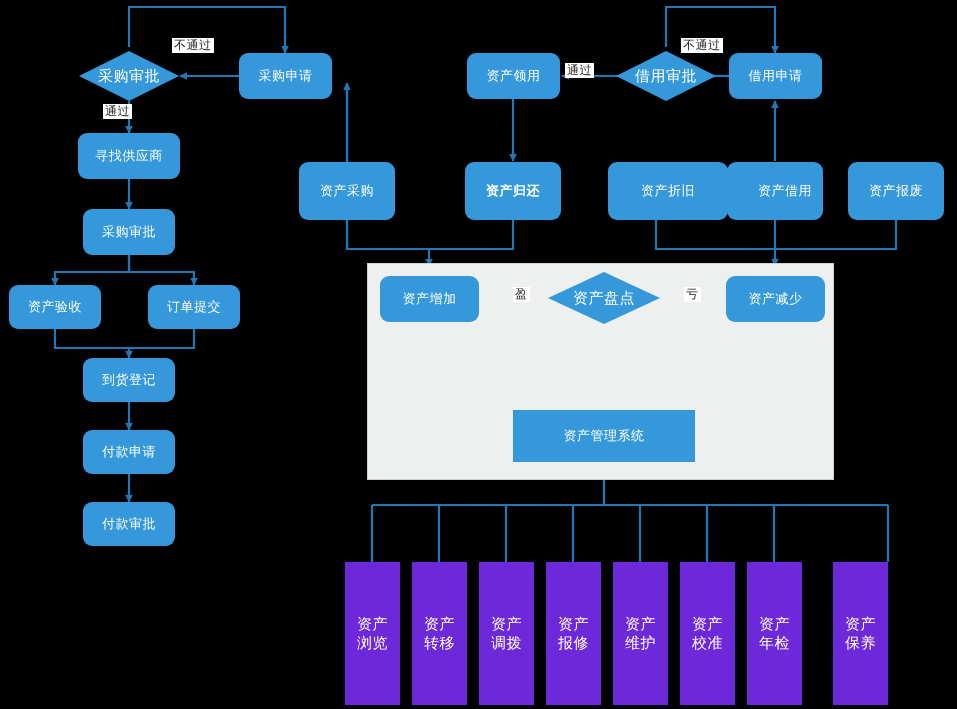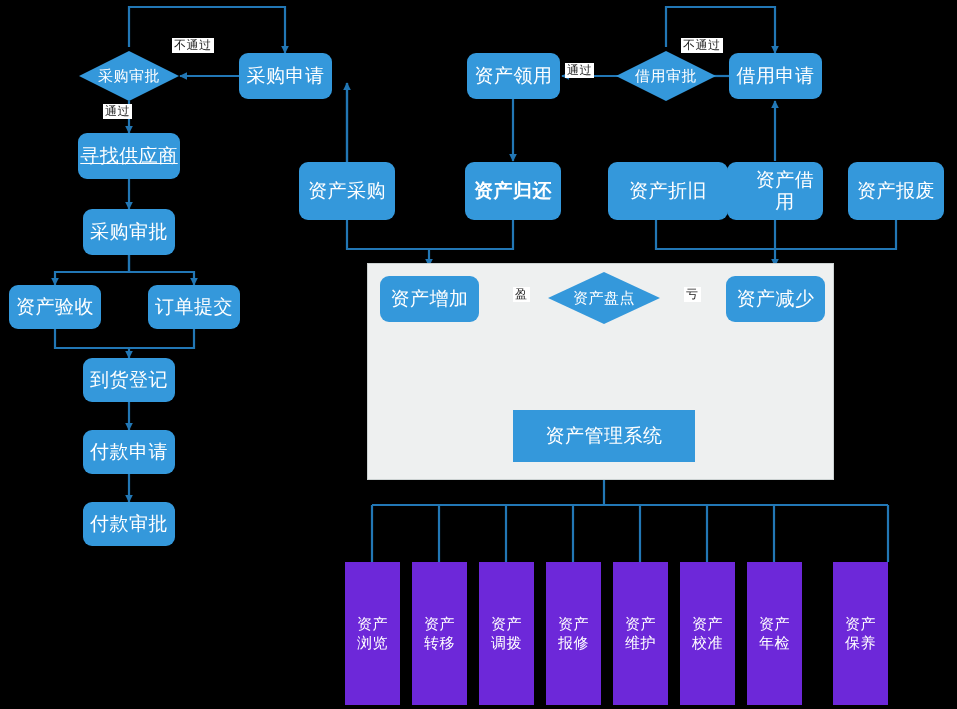--- a/index.html
+++ b/index.html
@@ -2,21 +2,21 @@
 <html><head>
 <meta charset="utf-8">
 <style>
   html,body{margin:0;padding:0;background:#000;}
   #stage{position:relative;width:957px;height:709px;background:#000;overflow:hidden;
          font-family:"Liberation Sans","DejaVu Sans",sans-serif;}
   #edges{position:absolute;left:0;top:0;width:957px;height:709px;}
   .panel{position:absolute;background:#eef0f0;border:1px solid #ccd2d2;box-sizing:border-box;}
   .node{position:absolute;background:#3498db;color:#fff;display:flex;align-items:center;
         justify-content:center;text-align:center;box-sizing:border-box;
-        font-size:19px;line-height:1.18;letter-spacing:.5px;white-space:pre-line;}
+        font-size:13px;line-height:1.18;letter-spacing:.5px;white-space:pre-line;}
   .rounded{border-radius:9px;}
   .sharp{border-radius:0;}
   .vcard{position:absolute;background:#6d28d9;color:#fff;display:flex;align-items:center;
          justify-content:center;text-align:center;font-size:15px;line-height:1.25;
          box-sizing:border-box;white-space:pre-line;letter-spacing:.5px;}
   .dia{position:absolute;display:flex;align-items:center;justify-content:center;}
   .dia .shape{position:absolute;left:0;top:0;width:100%;height:100%;background:#3498db;
         -webkit-clip-path:polygon(50% 0,100% 50%,50% 100%,0 50%);
         clip-path:polygon(50% 0,100% 50%,50% 100%,0 50%);}
   .dia .txt{position:relative;color:#fff;font-size:15px;letter-spacing:.5px;white-space:nowrap;}
@@ -98,21 +98,21 @@
 
   <div class="panel" style="left:367px;top:263px;width:467px;height:217px;"></div>
 
   <div class="dia" style="left:79px;top:51px;width:100px;height:50px;">
     <span class="shape"></span>
     <span class="txt">采购审批</span>
   </div>
 
   <div class="node rounded" style="left:239px;top:53px;width:93px;height:46px;">采购申请</div>
 
-  <div class="node rounded" style="left:78px;top:133px;width:102px;height:46px;text-decoration:underline;">寻找供应商</div>
+  <div class="node rounded" style="left:78px;top:133px;width:102px;height:46px;">寻找供应商</div>
 
   <div class="node rounded" style="left:83px;top:209px;width:92px;height:46px;">采购审批</div>
 
   <div class="node rounded" style="left:9px;top:285px;width:92px;height:44px;">资产验收</div>
 
   <div class="node rounded" style="left:148px;top:285px;width:92px;height:44px;">订单提交</div>
 
   <div class="node rounded" style="left:83px;top:358px;width:92px;height:44px;">到货登记</div>
 
   <div class="node rounded" style="left:83px;top:430px;width:92px;height:44px;">付款申请</div>

